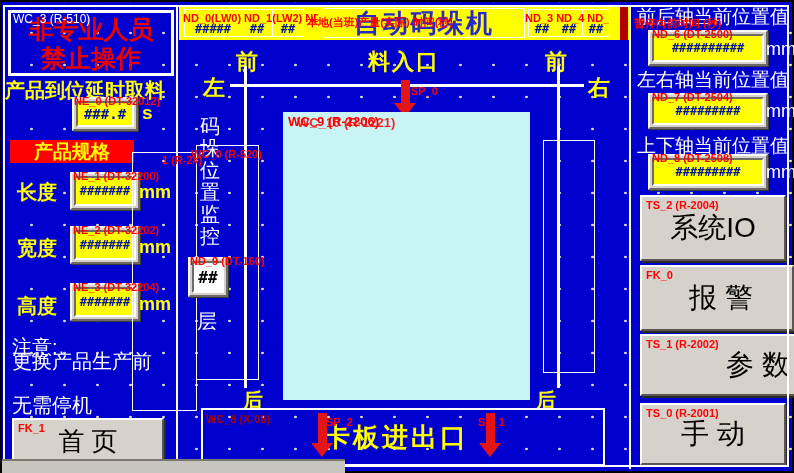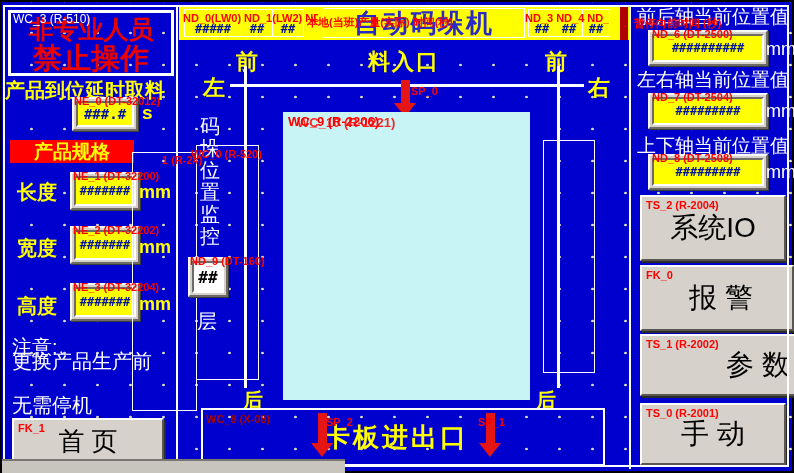--- a/index.html
+++ b/index.html
@@ -63,21 +63,21 @@
       <div class="cell" style="width:26px;">##</div>
       <div class="cell" style="width:26px;">##</div>
     </div>
     <div class="tag" style="left:346px;top:6px;max-width:84px;overflow:hidden;">ND_3 ND_4 ND_5 (LW6)</div>
 
     <div class="abs" style="left:441px;top:0;width:8px;height:34px;background:#B00000;"></div>
   </div>
 
   <div class="abs" style="left:8px;top:10px;width:160px;height:60px;border:3px solid #fff;text-align:center;z-index:2;">
     <div style="color:#EE0000;font-size:25px;font-weight:bold;line-height:30px;margin-top:1px;">非专业人员</div>
-    <div style="color:#EE0000;font-size:29px;font-weight:bold;line-height:28px;">禁止操作</div>
+    <div style="color:#EE0000;font-size:25px;font-weight:bold;line-height:28px;">禁止操作</div>
   </div>
   <div class="tag wtag" style="left:13px;top:13px;">WC_3 (R-510)</div>
 
   <div class="abs ytext" style="left:5px;top:77px;font-size:20px;font-weight:bold;white-space:nowrap;">产品到位延时取料</div>
 
   <div class="disp" style="left:72px;top:97px;width:58px;height:26px;">
     <div class="face" style="font-size:14px;">###.#</div>
   </div>
   <div class="tag" style="left:74px;top:95px;">NE_0 (DT-32012)</div>
   <div class="abs ytext" style="left:142px;top:102px;font-size:19px;font-weight:bold;">s</div>

